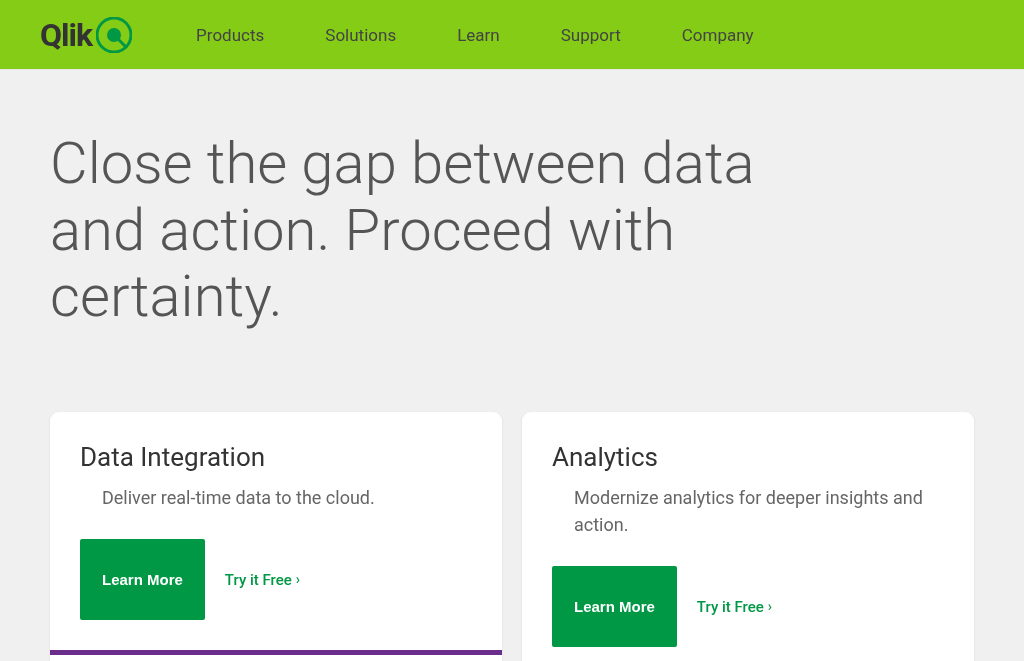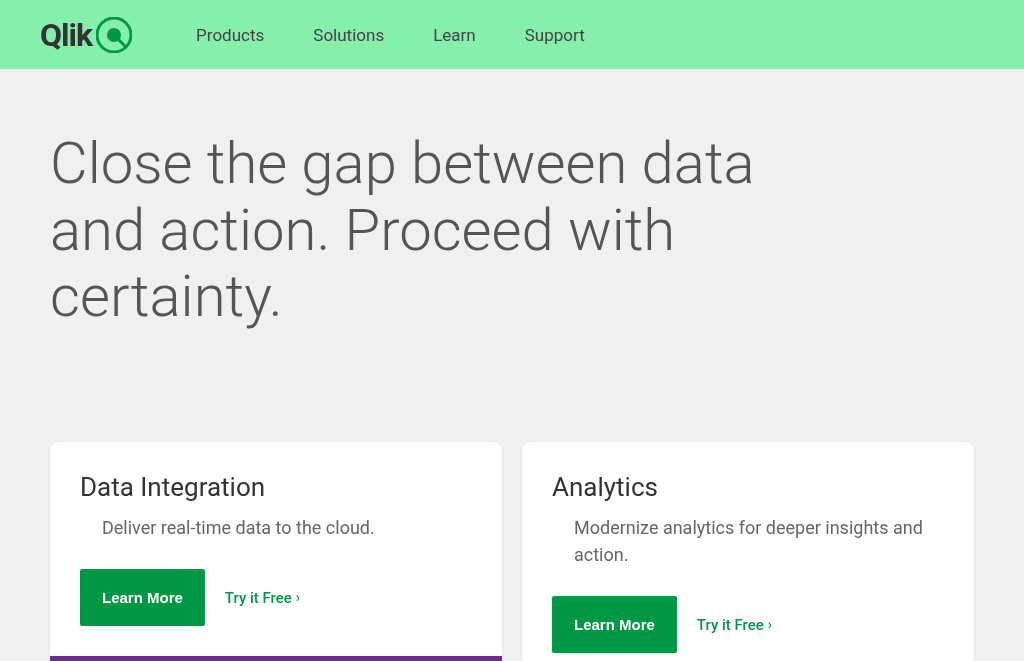--- a/index.html
+++ b/index.html
@@ -10,21 +10,21 @@
 
     body {
       font-family: -apple-system, BlinkMacSystemFont, 'Segoe UI', Roboto, Arial, sans-serif;
       background: #f0f0f0;
       width: 1024px;
       min-height: 661px;
     }
 
     
     .header {
-      background: #86efac;
+      background: #84cc16;
       height: 70px;
       display: flex;
       align-items: center;
       padding: 0 40px;
       border-bottom: 1px solid #e8e8e8;
       position: relative;
       z-index: 10;
     }
 
     .logo-container {
@@ -50,21 +50,21 @@
     }
 
     .logo-icon svg {
       width: 36px;
       height: 36px;
     }
 
     nav {
       display: flex;
       align-items: center;
-      gap: 1px;
+      gap: 13px;
     }
 
     .nav-item {
       padding: 0 24px;
       height: 70px;
       display: flex;
       align-items: center;
       font-size: 17px;
       color: #444444;
       cursor: pointer;
@@ -77,21 +77,21 @@
       background: #f0f0f0;
       padding: 60px 50px 40px 50px;
     }
 
     .hero-title {
       font-size: 58px;
       font-weight: 300;
       color: #555555;
       line-height: 1.15;
       max-width: 780px;
-      margin-bottom: 72px;
+      margin-bottom: 42px;
     }
 
     
     .cards-container {
       display: flex;
       gap: 20px;
       padding: 0 50px 50px 50px;
       background: #f0f0f0;
     }
 
@@ -123,21 +123,21 @@
       display: flex;
       align-items: center;
       gap: 20px;
       margin-bottom: 30px;
     }
 
     .btn-learn-more {
       background: #009845;
       color: #ffffff;
       border: none;
-      padding: 20px 22px;
+      padding: 32px 22px;
       font-size: 15px;
       font-weight: 600;
       cursor: pointer;
       border-radius: 2px;
       text-decoration: none;
       white-space: nowrap;
     }
 
     .btn-try-free {
       color: #009845;
@@ -180,20 +180,21 @@
         <line x1="23" y1="23" x2="30" y2="30" stroke="#009845" stroke-width="3" stroke-linecap="round"></line>
       </svg>
     </span>
   </div>
 
   <nav>
     <a class="nav-item">Products</a>
     <a class="nav-item">Solutions</a>
     <a class="nav-item">Learn</a>
     <a class="nav-item">Support</a>
+    <a class="nav-item">Company</a>
   </nav>
 </header>
 
 <section class="hero">
   <h1 class="hero-title">Close the gap between data and action. Proceed with certainty.</h1>
 </section>
 
 <section class="cards-container">
 
   <div class="card">

